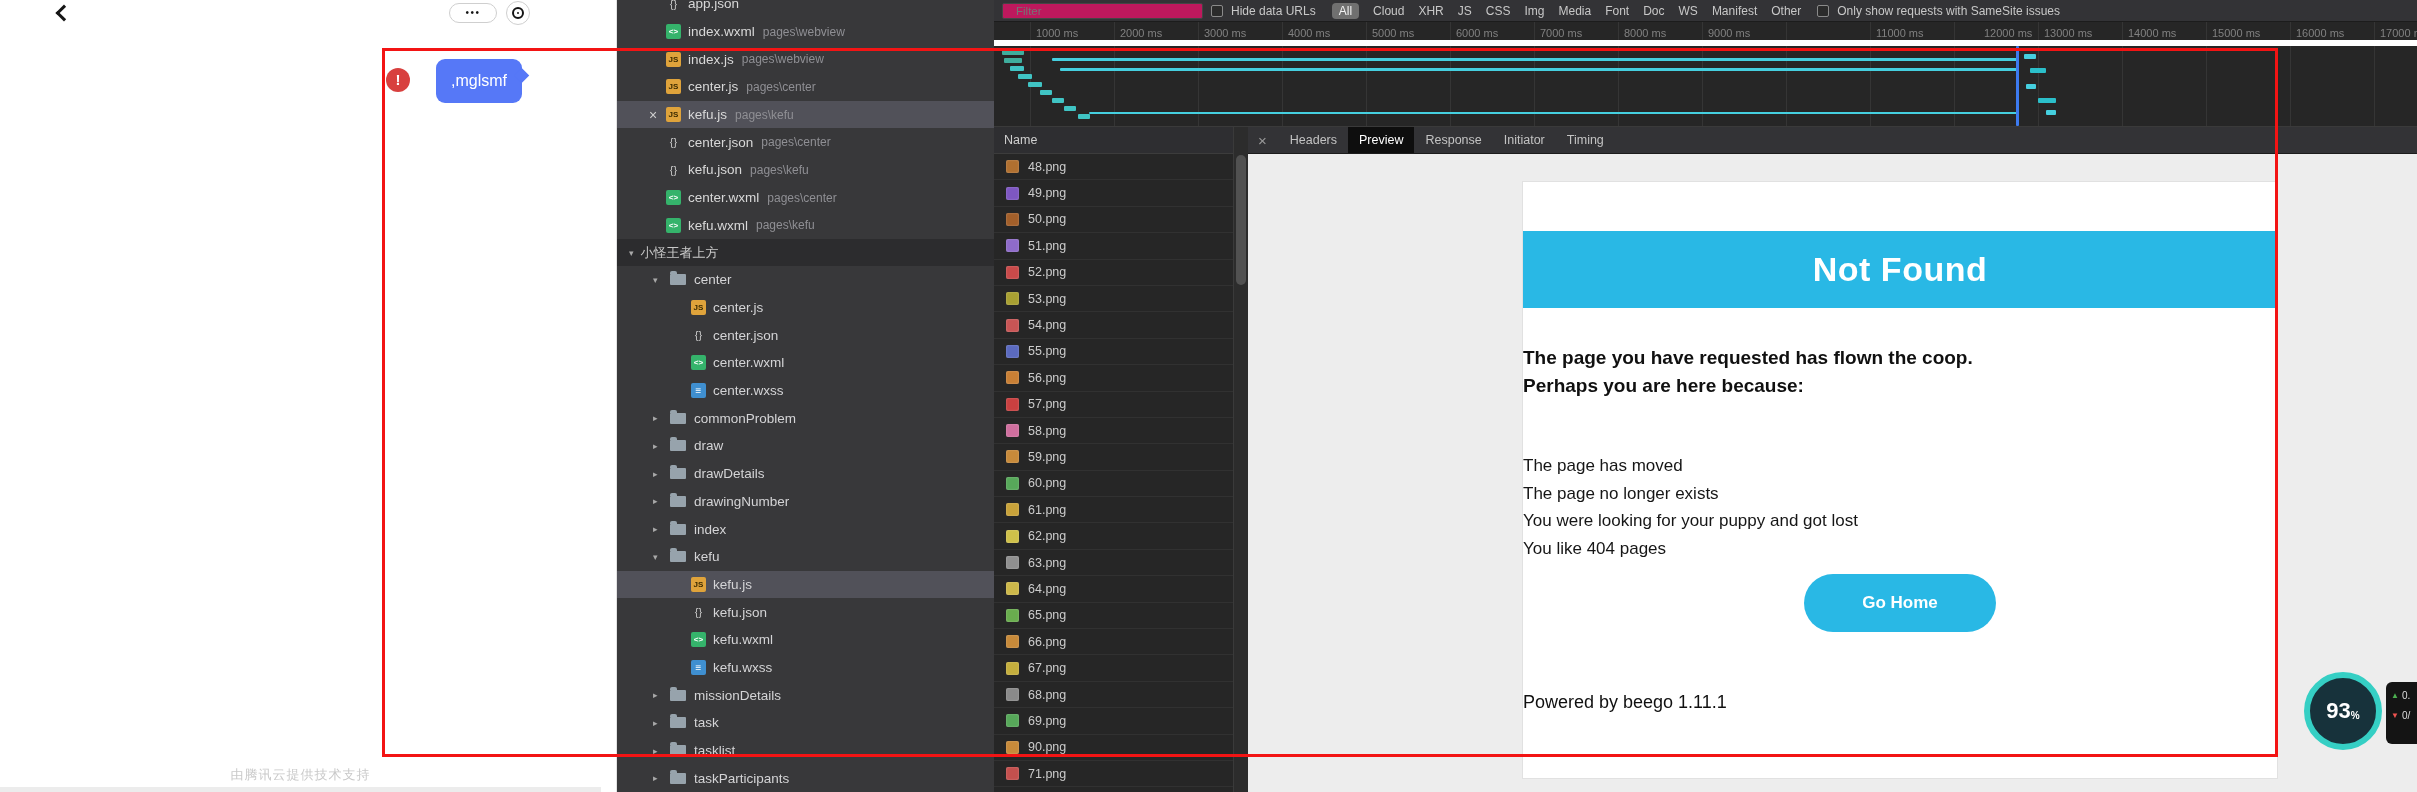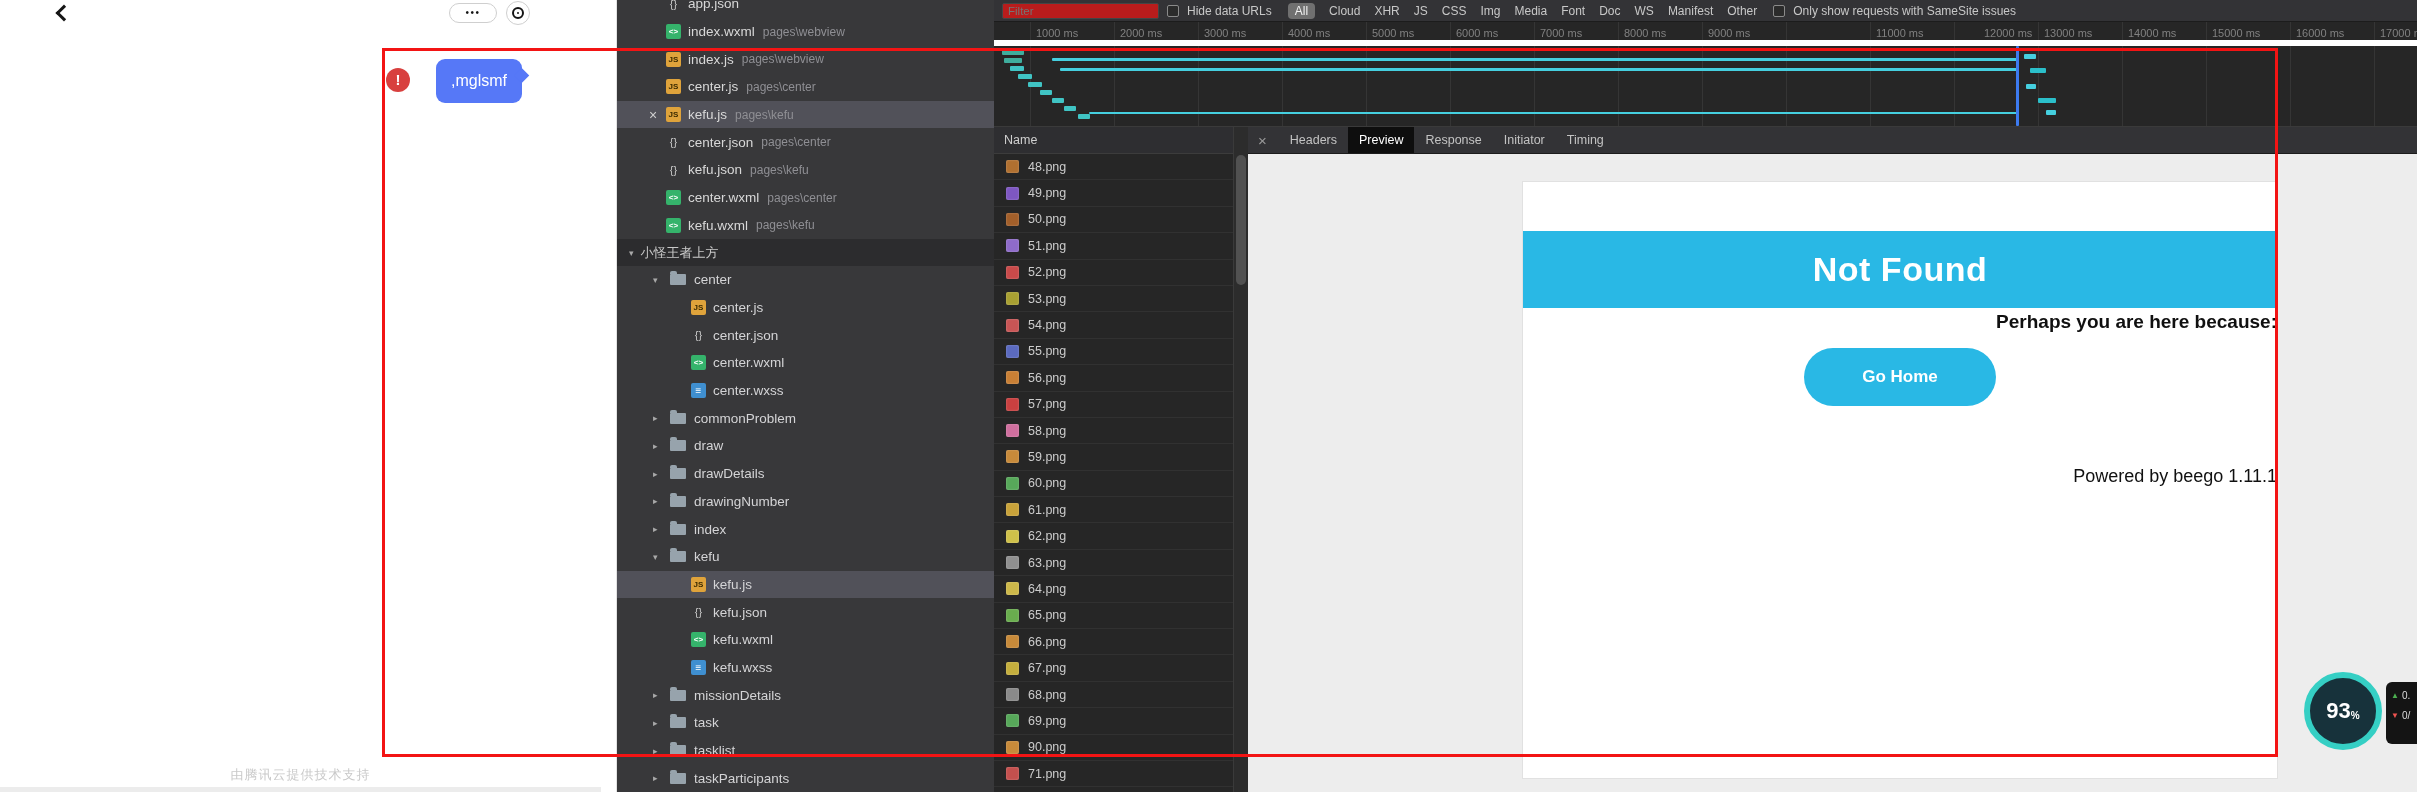--- a/index.html
+++ b/index.html
@@ -40,21 +40,21 @@
 .trow.lvl1{padding-left:36px}
 .trow.lvl2{padding-left:74px}
 .trow.active{background:#515159}
 .chev{width:17px;font-size:9px;color:#a9a9a9;flex:none}
 .fold{width:16px;height:11px;background:#97a3ac;border-radius:1px;margin-right:8px;position:relative;flex:none}
 .fold::before{content:"";position:absolute;top:-3px;left:0;width:7px;height:3px;background:#97a3ac;border-radius:2px 2px 0 0}
 
 
 .network-panel{position:absolute;left:994px;top:0;width:1423px;height:792px;background:#262626}
 .net-toolbar{position:absolute;top:0;left:0;right:0;height:22px;background:#333336;border-bottom:1px solid #1c1c1c;display:flex;align-items:center;padding-left:8px;font-size:12px;color:#c8c8c8;gap:8px;white-space:nowrap;overflow:hidden}
-.filter-input{width:157px;height:16px;background:#b91c1c;border:1px solid #454545;color:#ccc;font-size:11.5px;padding:0 5px;border-radius:2px;outline:none;flex:none}
+.filter-input{width:201px;height:16px;background:#be185d;border:1px solid #454545;color:#ccc;font-size:11.5px;padding:0 13px;border-radius:2px;outline:none;flex:none}
 .cb{width:12px;height:12px;border:1px solid #8a8a8a;border-radius:2px;background:#2b2b2b;flex:none;cursor:pointer}
 .filter-chips{display:flex;gap:14px;margin:0 8px 0 8px;align-items:center}
 .chip{cursor:pointer}
 .chip.on{background:#707070;color:#f2f2f2;padding:1px 7px;border-radius:4px}
 .ruler{position:absolute;top:22px;left:0;right:0;height:24px;border-bottom:6px solid #ffffff;overflow:hidden}
 .tick{position:absolute;top:5px;font-size:11px;color:#818181;white-space:nowrap}
 .grid{position:absolute;top:0;bottom:0;width:1px;background:rgba(255,255,255,.07)}
 .waterfall{position:absolute;top:46px;left:0;right:0;height:81px;border-bottom:1px solid #3a3a3a;overflow:hidden}
 .wbar{position:absolute;border-radius:1px}
 .net-body{position:absolute;top:127px;left:0;right:0;bottom:0;display:flex}
@@ -64,21 +64,21 @@
 .qrow{height:26.4px;display:flex;align-items:center;padding-left:12px;border-bottom:1px solid #313131;color:#ccc;font-size:12.5px;gap:9px;cursor:pointer;white-space:nowrap}
 .qic{width:13px;height:13px;border-radius:2px;flex:none;box-shadow:inset 0 0 2px rgba(255,255,255,.35)}
 .vscroll{width:14px;flex:none;background:#2c2c2c;position:relative;cursor:pointer}
 .vscroll .thumb{position:absolute;top:28px;left:2px;width:10px;height:130px;background:#515151;border-radius:5px}
 .detail{flex:1;display:flex;flex-direction:column;min-width:0}
 .tabs{height:27px;flex:none;background:#333336;border-bottom:1px solid #1c1c1c;display:flex;align-items:center;padding-left:10px;font-size:12.5px;color:#c3c3c3}
 .tab-x{margin-right:12px;font-size:15px;color:#9a9a9a;cursor:pointer}
 .tab{padding:6px 11px;cursor:pointer}
 .tab.on{background:#0e0e0e;color:#fff}
 .preview{flex:1;background:#ededed;position:relative;overflow:hidden}
-.card{position:absolute;left:275px;top:28px;width:754px;height:596px;background:#fff;box-shadow:0 0 0 1px #e1e1e1;text-align:right}
+.card{position:absolute;left:275px;top:28px;width:754px;height:596px;background:#fff;box-shadow:0 0 0 1px #e1e1e1;text-align:left}
 .banner{margin-top:49px;height:77px;background:#29b8e5;display:flex;align-items:center;justify-content:center;color:#fff;font-size:34px;font-weight:bold;letter-spacing:.5px}
 .l1,.l2{font-size:19px;font-weight:600;color:#101010;line-height:28px}
 .l1{margin-top:36px}
 .reasons{margin-top:52px}
 .reason{font-size:17px;font-weight:500;color:#161616;line-height:27.5px}
 .go-home{margin:12px auto 0;width:192px;height:58px;border-radius:29px;background:#29b8e5;color:#fff;font-size:17px;font-weight:bold;display:flex;align-items:center;justify-content:center;cursor:pointer}
 .powered{margin-top:60px;font-size:18px;color:#101010}
 
 
 .red-box{position:absolute;left:382px;top:48px;width:1896px;height:709px;border:3px solid #f31414;z-index:50;pointer-events:none}
@@ -469,21 +469,28 @@
             <span class="tab on">Preview</span>
             <span class="tab">Response</span>
             <span class="tab">Initiator</span>
             <span class="tab">Timing</span>
           </div>
         <div class="preview">
           <div class="card">
             <div class="banner">
               <span>Not Found</span>
             </div>
+            <div class="l1">The page you have requested has flown the coop.</div>
             <div class="l2">Perhaps you are here because:</div>
+            <div class="reasons">
+                <div class="reason">The page has moved</div>
+                <div class="reason">The page no longer exists</div>
+                <div class="reason">You were looking for your puppy and got lost</div>
+                <div class="reason">You like 404 pages</div>
+              </div>
             <div class="go-home">Go Home</div>
             <div class="powered">Powered by beego 1.11.1</div>
           </div>
         </div>
       </div>
     </div>
   </section>
 
   <div class="red-box"></div>
   <div class="gauge">

